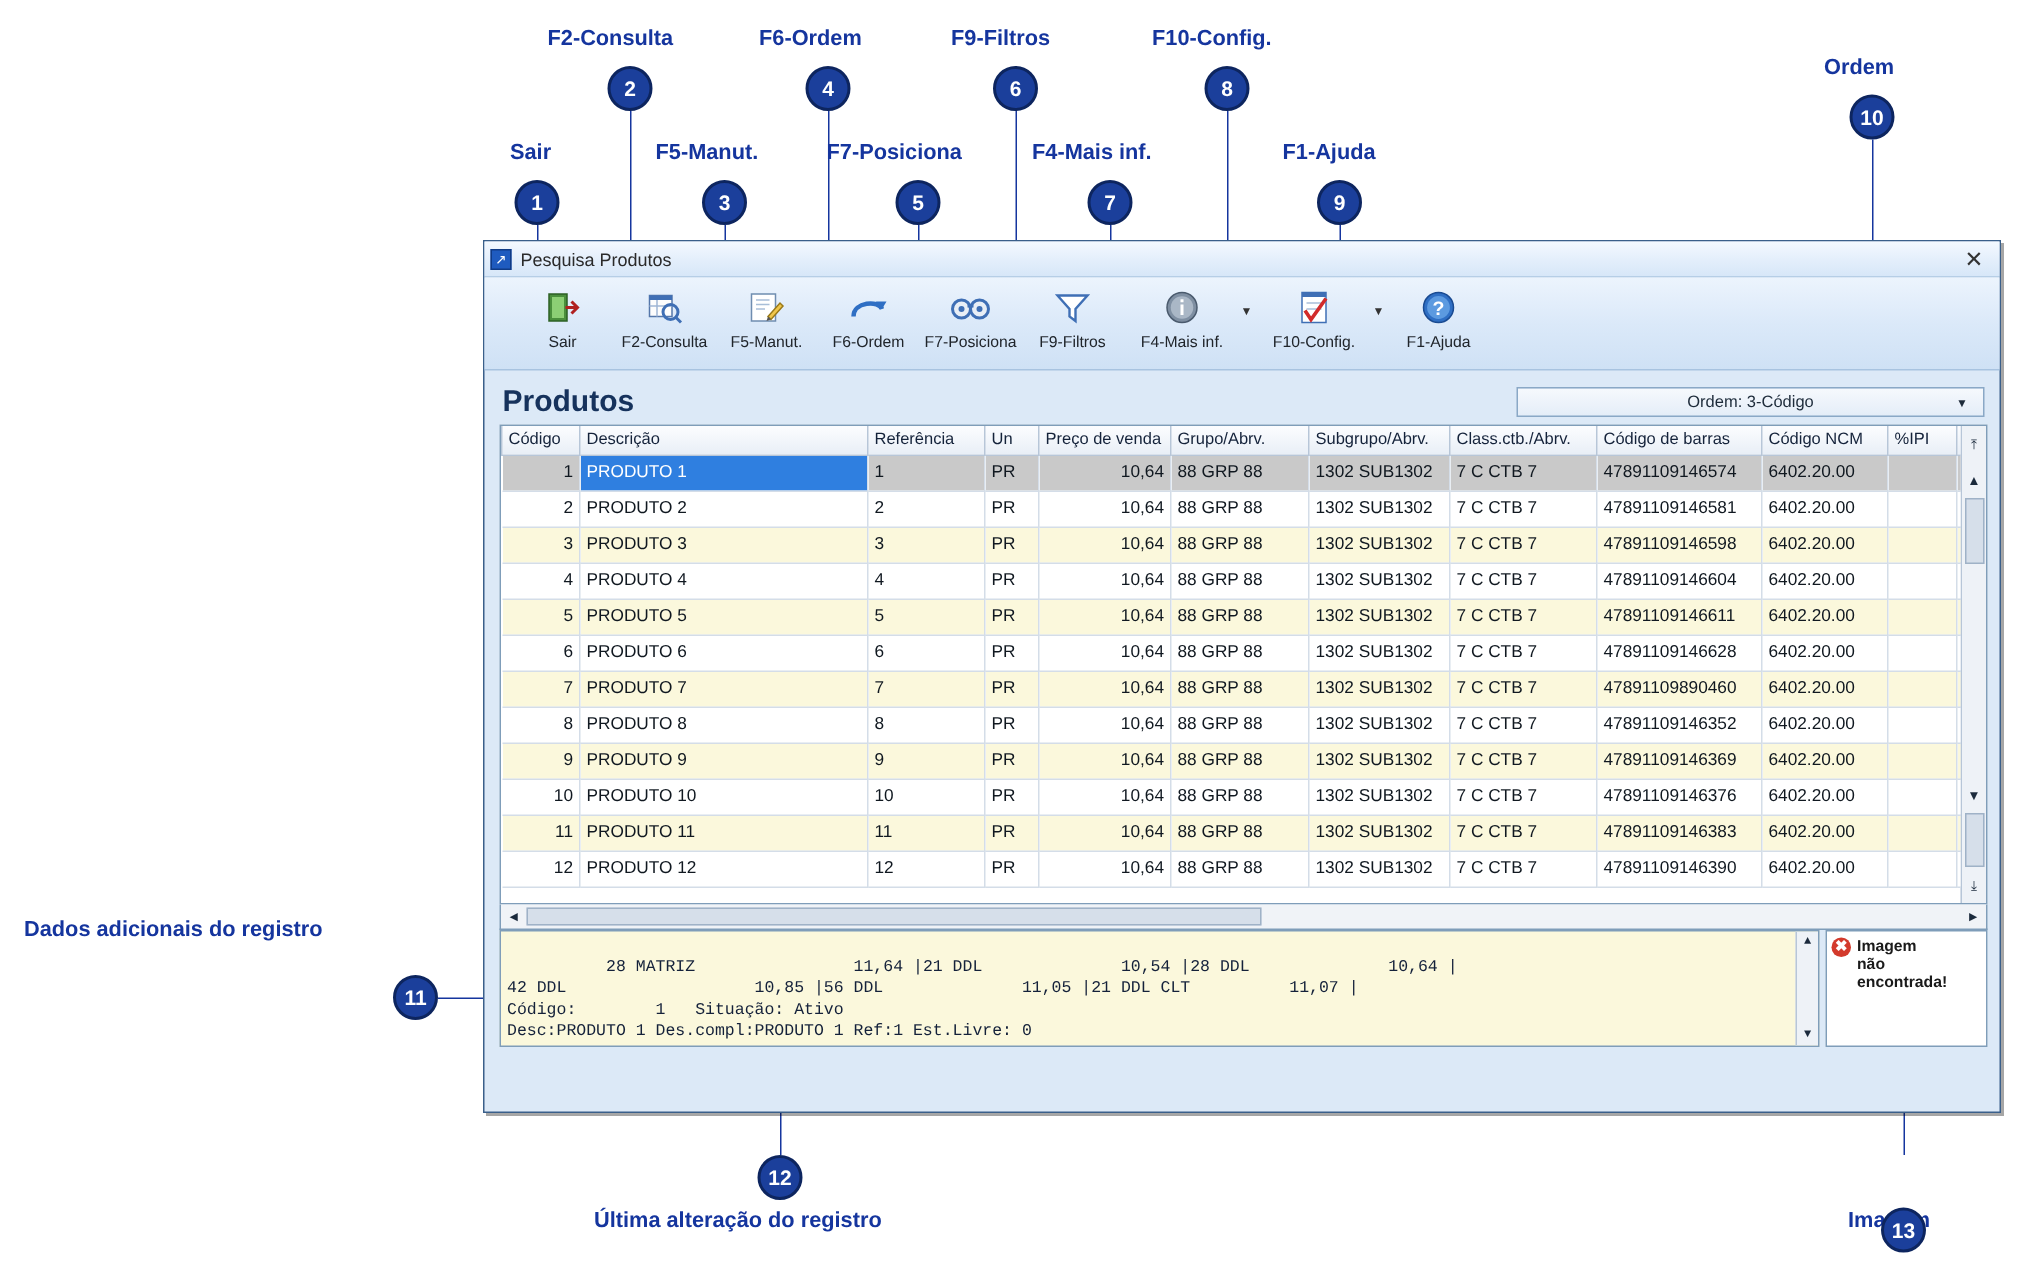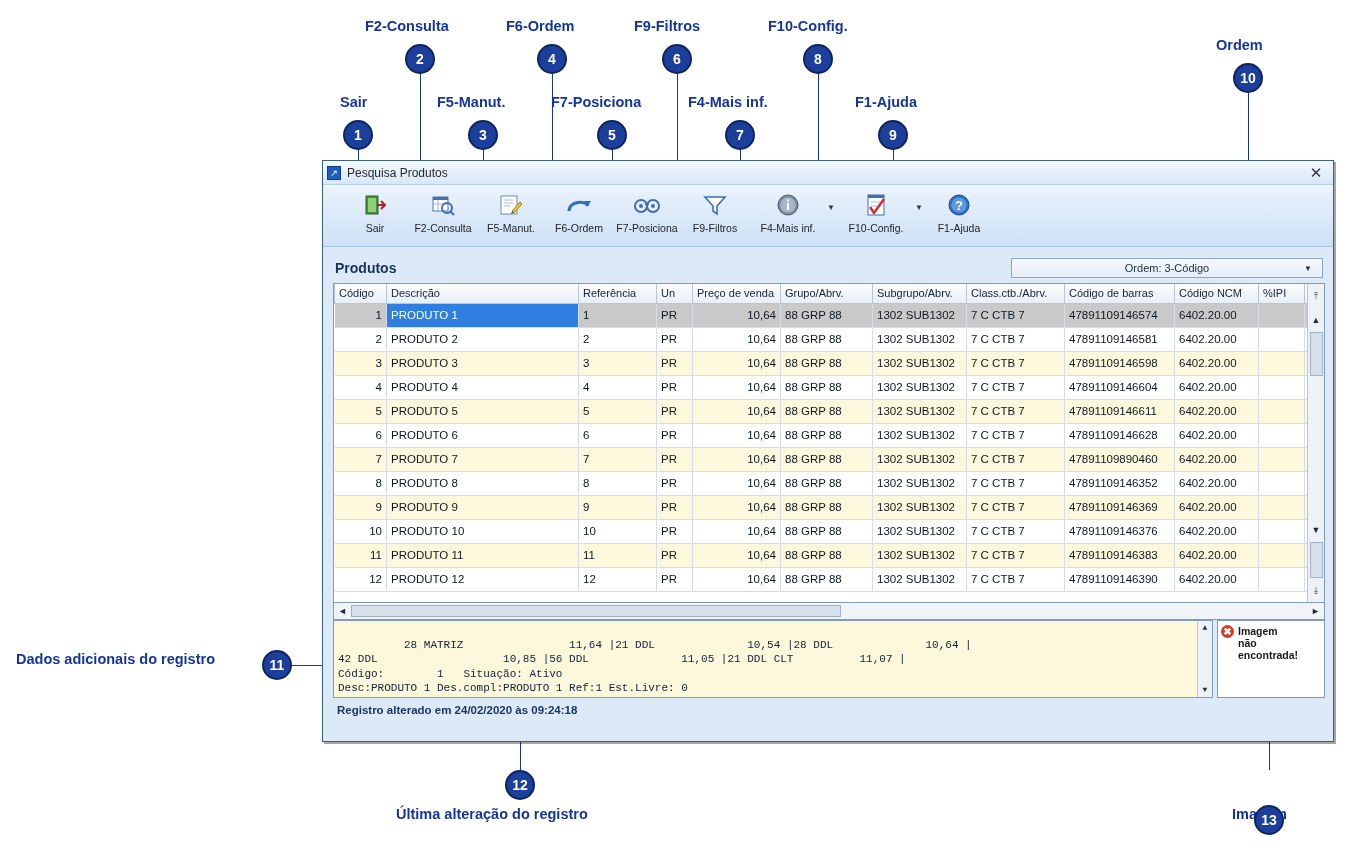--- a/index.html
+++ b/index.html
@@ -104,21 +104,21 @@
     position: absolute;
     left: 8px; top: 92px;
     width: 996px; height: 482px;
     background: #dce9f7;
   }
   .panel-head {
     display: flex; align-items: center;
     height: 30px;
     padding: 0 4px;
   }
-  .panel-title { font-size: 14px; color: #16325c; font-weight: 600; }
+  .panel-title { font-size: 20px; color: #16325c; font-weight: 600; }
   .order-select {
     margin-left: auto;
     width: 312px; height: 20px;
     background: linear-gradient(180deg,#f6f9fd,#e4edf8);
     border: 1px solid #8aa8c6;
     font-size: 11px; color: #1d2b3a;
     display: flex; align-items: center; justify-content: center;
     position: relative;
     cursor: pointer;
   }
@@ -246,21 +246,21 @@
   <div class="callout-label" style="left:340px; top:94px;">Sair</div>
   <div class="callout-label" style="left:365px; top:18px;">F2-Consulta</div>
   <div class="callout-label" style="left:437px; top:94px;">F5-Manut.</div>
   <div class="callout-label" style="left:506px; top:18px;">F6-Ordem</div>
   <div class="callout-label" style="left:551px; top:94px;">F7-Posiciona</div>
   <div class="callout-label" style="left:634px; top:18px;">F9-Filtros</div>
   <div class="callout-label" style="left:688px; top:94px;">F4-Mais inf.</div>
   <div class="callout-label" style="left:768px; top:18px;">F10-Config.</div>
   <div class="callout-label" style="left:855px; top:94px;">F1-Ajuda</div>
   <div class="callout-label" style="left:1216px; top:37px;">Ordem</div>
-  <div class="callout-label" style="left:16px; top:651px;">Dados adicionais do registro</div>
+  <div class="callout-label" style="left:16px; top:612px;">Dados adicionais do registro</div>
   <div class="callout-label" style="left:396px; top:806px;">Última alteração do registro</div>
   <div class="callout-label" style="left:1232px; top:806px;">Imagem</div>
 
   <div class="badge" style="left:343px; top:120px;">1</div>
   <div class="badge" style="left:405px; top:44px;">2</div>
   <div class="badge" style="left:468px; top:120px;">3</div>
   <div class="badge" style="left:537px; top:44px;">4</div>
   <div class="badge" style="left:597px; top:120px;">5</div>
   <div class="badge" style="left:662px; top:44px;">6</div>
   <div class="badge" style="left:725px; top:120px;">7</div>
@@ -638,16 +638,15 @@
           </div>
         </div>
         <div class="img-box">
           <div class="errico">✖</div>
           <div>Imagem</div>
           <div>não</div>
           <div>encontrada!</div>
         </div>
       </div>
 
-      <div class="status-line">Registro alterado em 24/02/2020 às 09:24:18</div>
     </div>
   </div>
 </div>
 
 </body></html>

